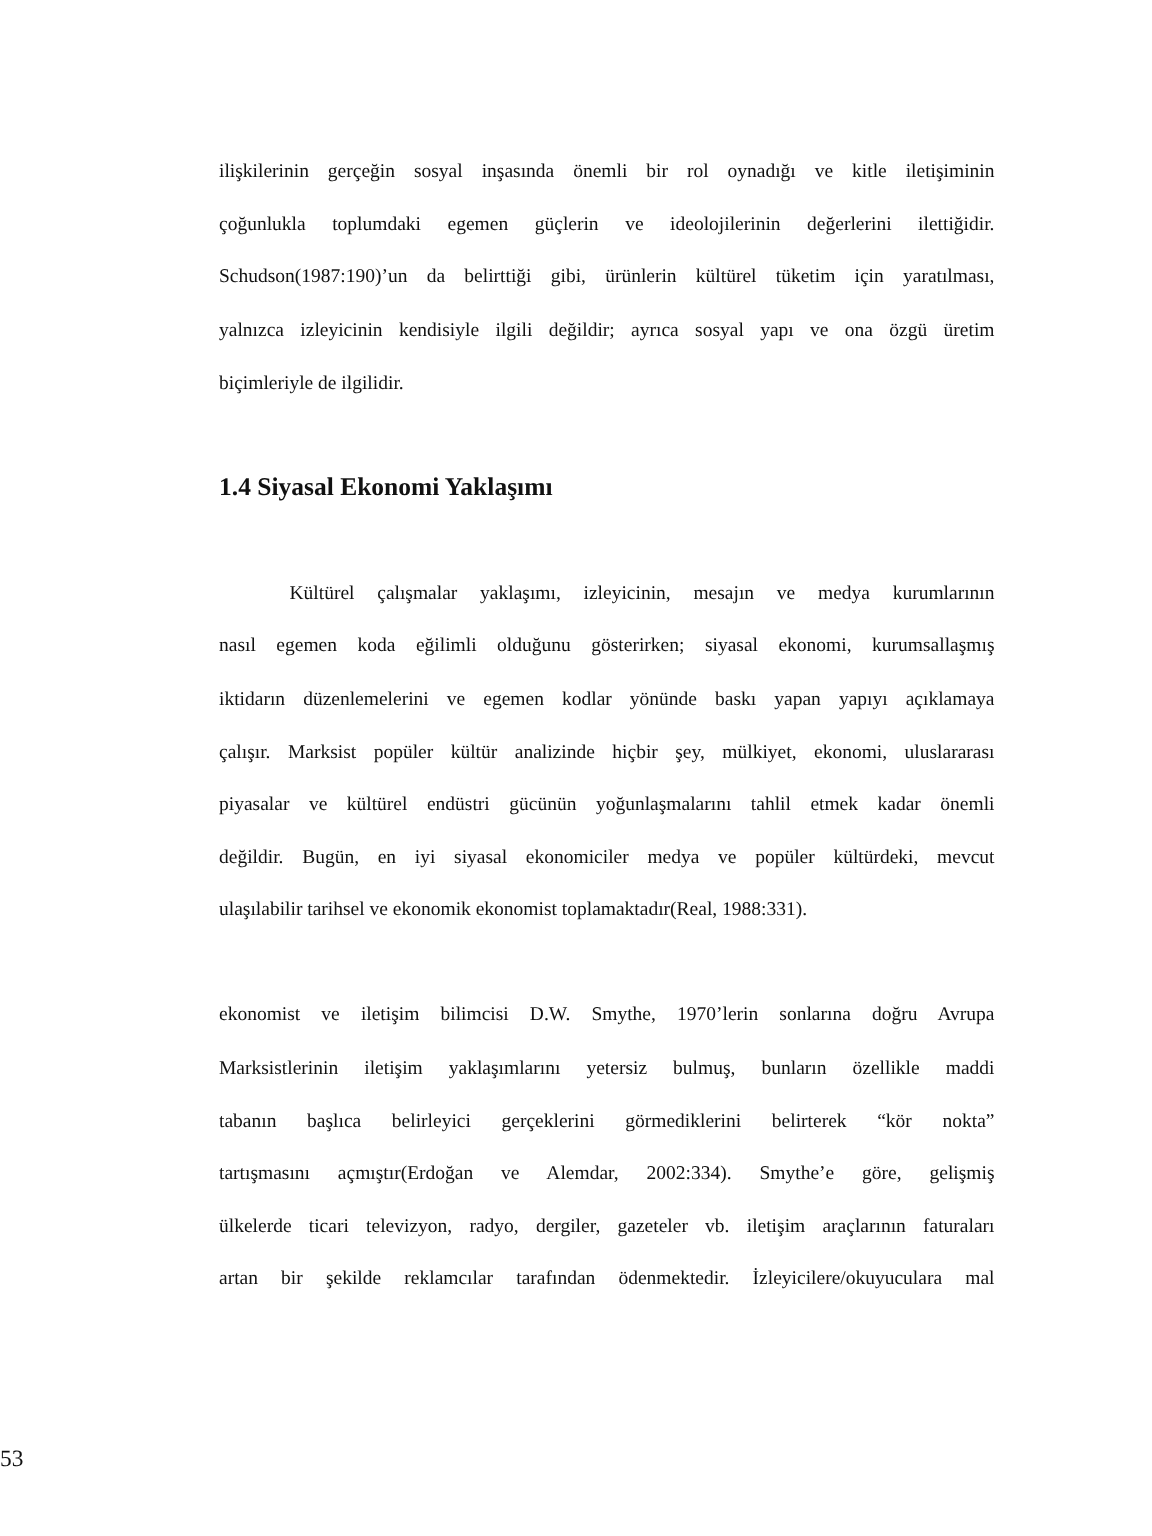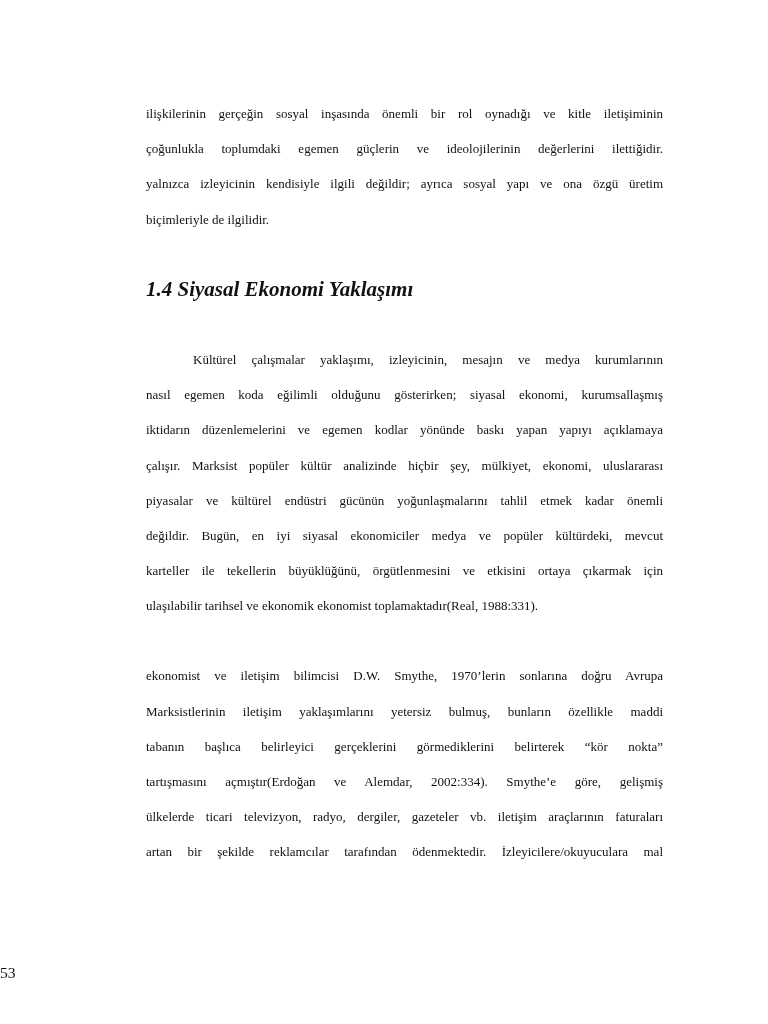--- a/index.html
+++ b/index.html
@@ -30,25 +30,24 @@
       text-align-last: justify;
     }
     .line.last {
       text-align-last: left;
     }
     .indent {
       text-indent: 47px;
     }
     .heading {
       font-weight: bold;
-      font-size: 21px;
+      font-size: 17px;
       line-height: 35.2px;
       height: 35.2px;
       margin-top: 35px;
-      font-style: italic;
     }
     .para {
       margin-top: 35px;
     }
     .page-number {
       position: absolute;
       left: 0;
       width: 768px;
       top: 963px;
       font-size: 15.6px;
@@ -56,34 +55,34 @@
     }
   </style>
 </head>
 <body>
 
 <div class="page">
 
   <div>
     <div class="line">ilişkilerinin gerçeğin sosyal inşasında önemli bir rol oynadığı ve kitle iletişiminin</div>
     <div class="line">çoğunlukla toplumdaki egemen güçlerin ve ideolojilerinin değerlerini ilettiğidir.</div>
+    <div class="line">Schudson(1987:190)’un da belirttiği gibi, ürünlerin kültürel tüketim için yaratılması,</div>
     <div class="line">yalnızca izleyicinin kendisiyle ilgili değildir; ayrıca sosyal yapı ve ona özgü üretim</div>
     <div class="line last">biçimleriyle de ilgilidir.</div>
   </div>
 
   <div class="heading">1.4 Siyasal Ekonomi Yaklaşımı</div>
 
   <div class="para">
     <div class="line indent">Kültürel çalışmalar yaklaşımı, izleyicinin, mesajın ve medya kurumlarının</div>
     <div class="line">nasıl egemen koda eğilimli olduğunu gösterirken; siyasal ekonomi, kurumsallaşmış</div>
     <div class="line">iktidarın düzenlemelerini ve egemen kodlar yönünde baskı yapan yapıyı açıklamaya</div>
     <div class="line">çalışır. Marksist popüler kültür analizinde hiçbir şey, mülkiyet, ekonomi, uluslararası</div>
     <div class="line">piyasalar ve kültürel endüstri gücünün yoğunlaşmalarını tahlil etmek kadar önemli</div>
     <div class="line">değildir. Bugün, en iyi siyasal ekonomiciler medya ve popüler kültürdeki, mevcut</div>
-    <div class="line">karteller ile tekellerin büyüklüğünü, örgütlenmesini ve etkisini ortaya çıkarmak için</div>
     <div class="line last">ulaşılabilir tarihsel ve ekonomik ekonomist toplamaktadır(Real, 1988:331).</div>
   </div>
 
   <div class="para">
     <div class="line">ekonomist ve iletişim bilimcisi D.W. Smythe, 1970’lerin sonlarına doğru Avrupa</div>
     <div class="line">Marksistlerinin iletişim yaklaşımlarını yetersiz bulmuş, bunların özellikle maddi</div>
     <div class="line">tabanın başlıca belirleyici gerçeklerini görmediklerini belirterek “kör nokta”</div>
     <div class="line">tartışmasını açmıştır(Erdoğan ve Alemdar, 2002:334). Smythe’e göre, gelişmiş</div>
     <div class="line">ülkelerde ticari televizyon, radyo, dergiler, gazeteler vb. iletişim araçlarının faturaları</div>
     <div class="line">artan bir şekilde reklamcılar tarafından ödenmektedir. İzleyicilere/okuyuculara mal</div>

